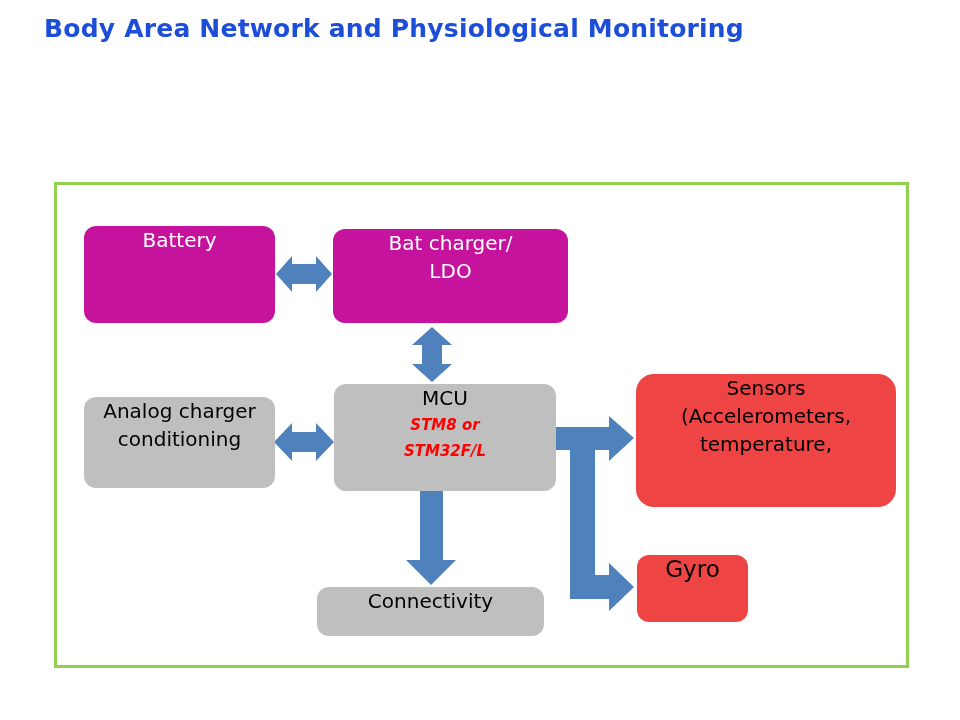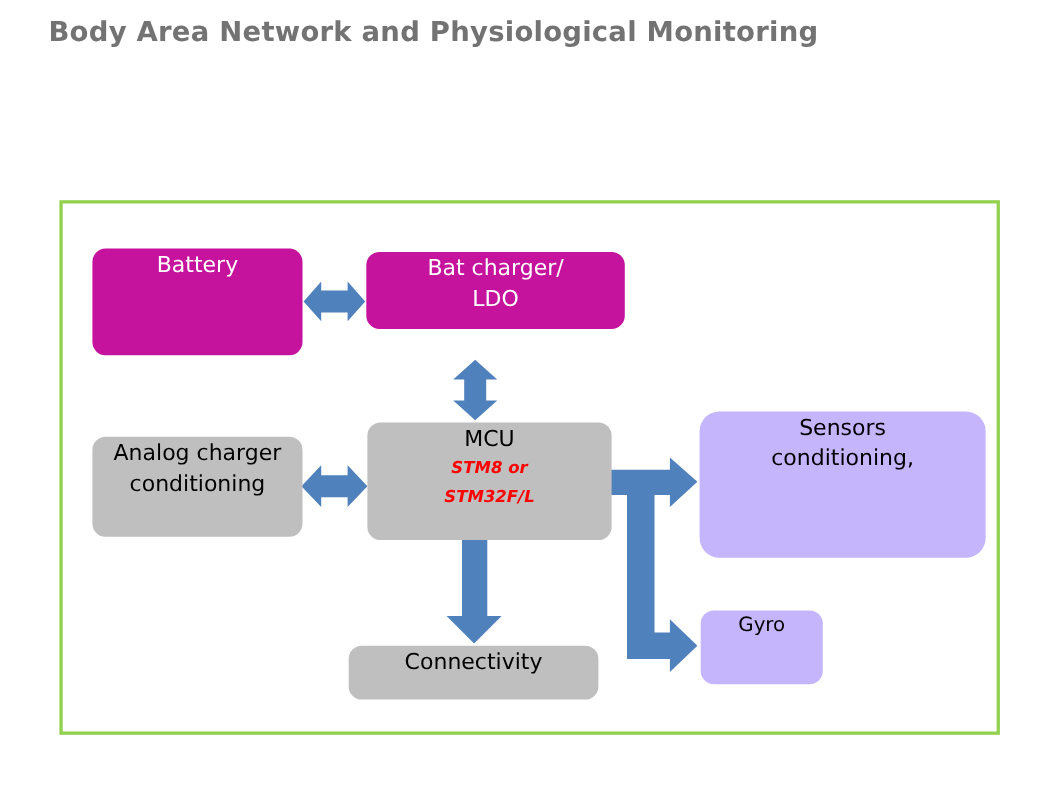--- a/index.html
+++ b/index.html
@@ -1,33 +1,33 @@
 <!DOCTYPE html>
 <html><head>
   <meta charset="utf-8">
   <style>
     html, body { margin: 0; padding: 0; background: #ffffff; }
     body { width: 960px; height: 720px; position: relative; overflow: hidden; font-family: "DejaVu Sans", sans-serif; }
     .title {
       position: absolute; left: 0; top: 14px; width: 788px; text-align: center;
-      font-family: "DejaVu Sans", sans-serif; font-weight: bold; font-size: 25px; color: #737373;
+      font-family: "DejaVu Sans", sans-serif; font-weight: bold; font-size: 25px; color: #1d4ed8;
       letter-spacing: 0.2px;
     }
     .frame {
       position: absolute; left: 54px; top: 182px; width: 855px; height: 486px;
       border: 3px solid #92d050; box-sizing: border-box;
     }
     .block {
       position: absolute; box-sizing: border-box; border-radius: 12px;
       display: flex; flex-direction: column; align-items: center; justify-content: flex-start;
       text-align: center; font-size: 20px; line-height: 28px;
     }
     .magenta { background: #c5139e; color: #ffffff; }
     .grey { background: #bfbfbf; color: #000000; }
-    .yellow { background: #c4b5fd; color: #000000; }
+    .yellow { background: #ef4444; color: #000000; }
     .red-sub { color: #ff0000; font-weight: bold; font-style: italic; font-size: 15px; line-height: 26px; }
     svg.arrows { position: absolute; left: 0; top: 0; }
   </style>
 </head>
 <body>
 
 <div class="title">Body Area Network and Physiological Monitoring</div>
 
 <div class="frame"></div>
 
@@ -42,40 +42,41 @@
   <polygon fill="#4f81bd" points="420,491 443,491 443,560 456,560 431,585 406,560 420,560"></polygon>
 
   <polygon fill="#4f81bd" points="529,427 609,427 609,416 634,438 609,461 609,450 529,450"></polygon>
   <polygon fill="#4f81bd" points="570,450 595,450 595,575 609,575 609,563 634,587 609,611 609,599 570,599"></polygon>
 </svg>
 
 <div class="block magenta" style="left:84px; top:226px; width:191px; height:97px;">
   <span>Battery</span>
 </div>
 
-<div class="block magenta" style="left:333px; top:229px; width:235px; height:70px;">
+<div class="block magenta" style="left:333px; top:229px; width:235px; height:94px;">
   <span>Bat charger/</span>
   <span>LDO</span>
 </div>
 
 <div class="block grey" style="left:84px; top:397px; width:191px; height:91px;">
   <span>Analog charger</span>
   <span>conditioning</span>
 </div>
 
 <div class="block grey" style="left:334px; top:384px; width:222px; height:107px;">
   <span>MCU</span>
   <span class="red-sub">STM8 or</span>
   <span class="red-sub">STM32F/L</span>
 </div>
 
 <div class="block yellow" style="left:636px; top:374px; width:260px; height:133px; border-radius:18px;">
   <span>Sensors</span>
-  <span>conditioning,</span>
+  <span>(Accelerometers,</span>
+  <span>temperature,</span>
 </div>
 
-<div class="block yellow" style="left:637px; top:555px; width:111px; height:67px; font-size:18px;">
+<div class="block yellow" style="left:637px; top:555px; width:111px; height:67px; font-size:23px;">
   <span>Gyro</span>
 </div>
 
 <div class="block grey" style="left:317px; top:587px; width:227px; height:49px;">
   <span>Connectivity</span>
 </div>
 
 </body></html>

